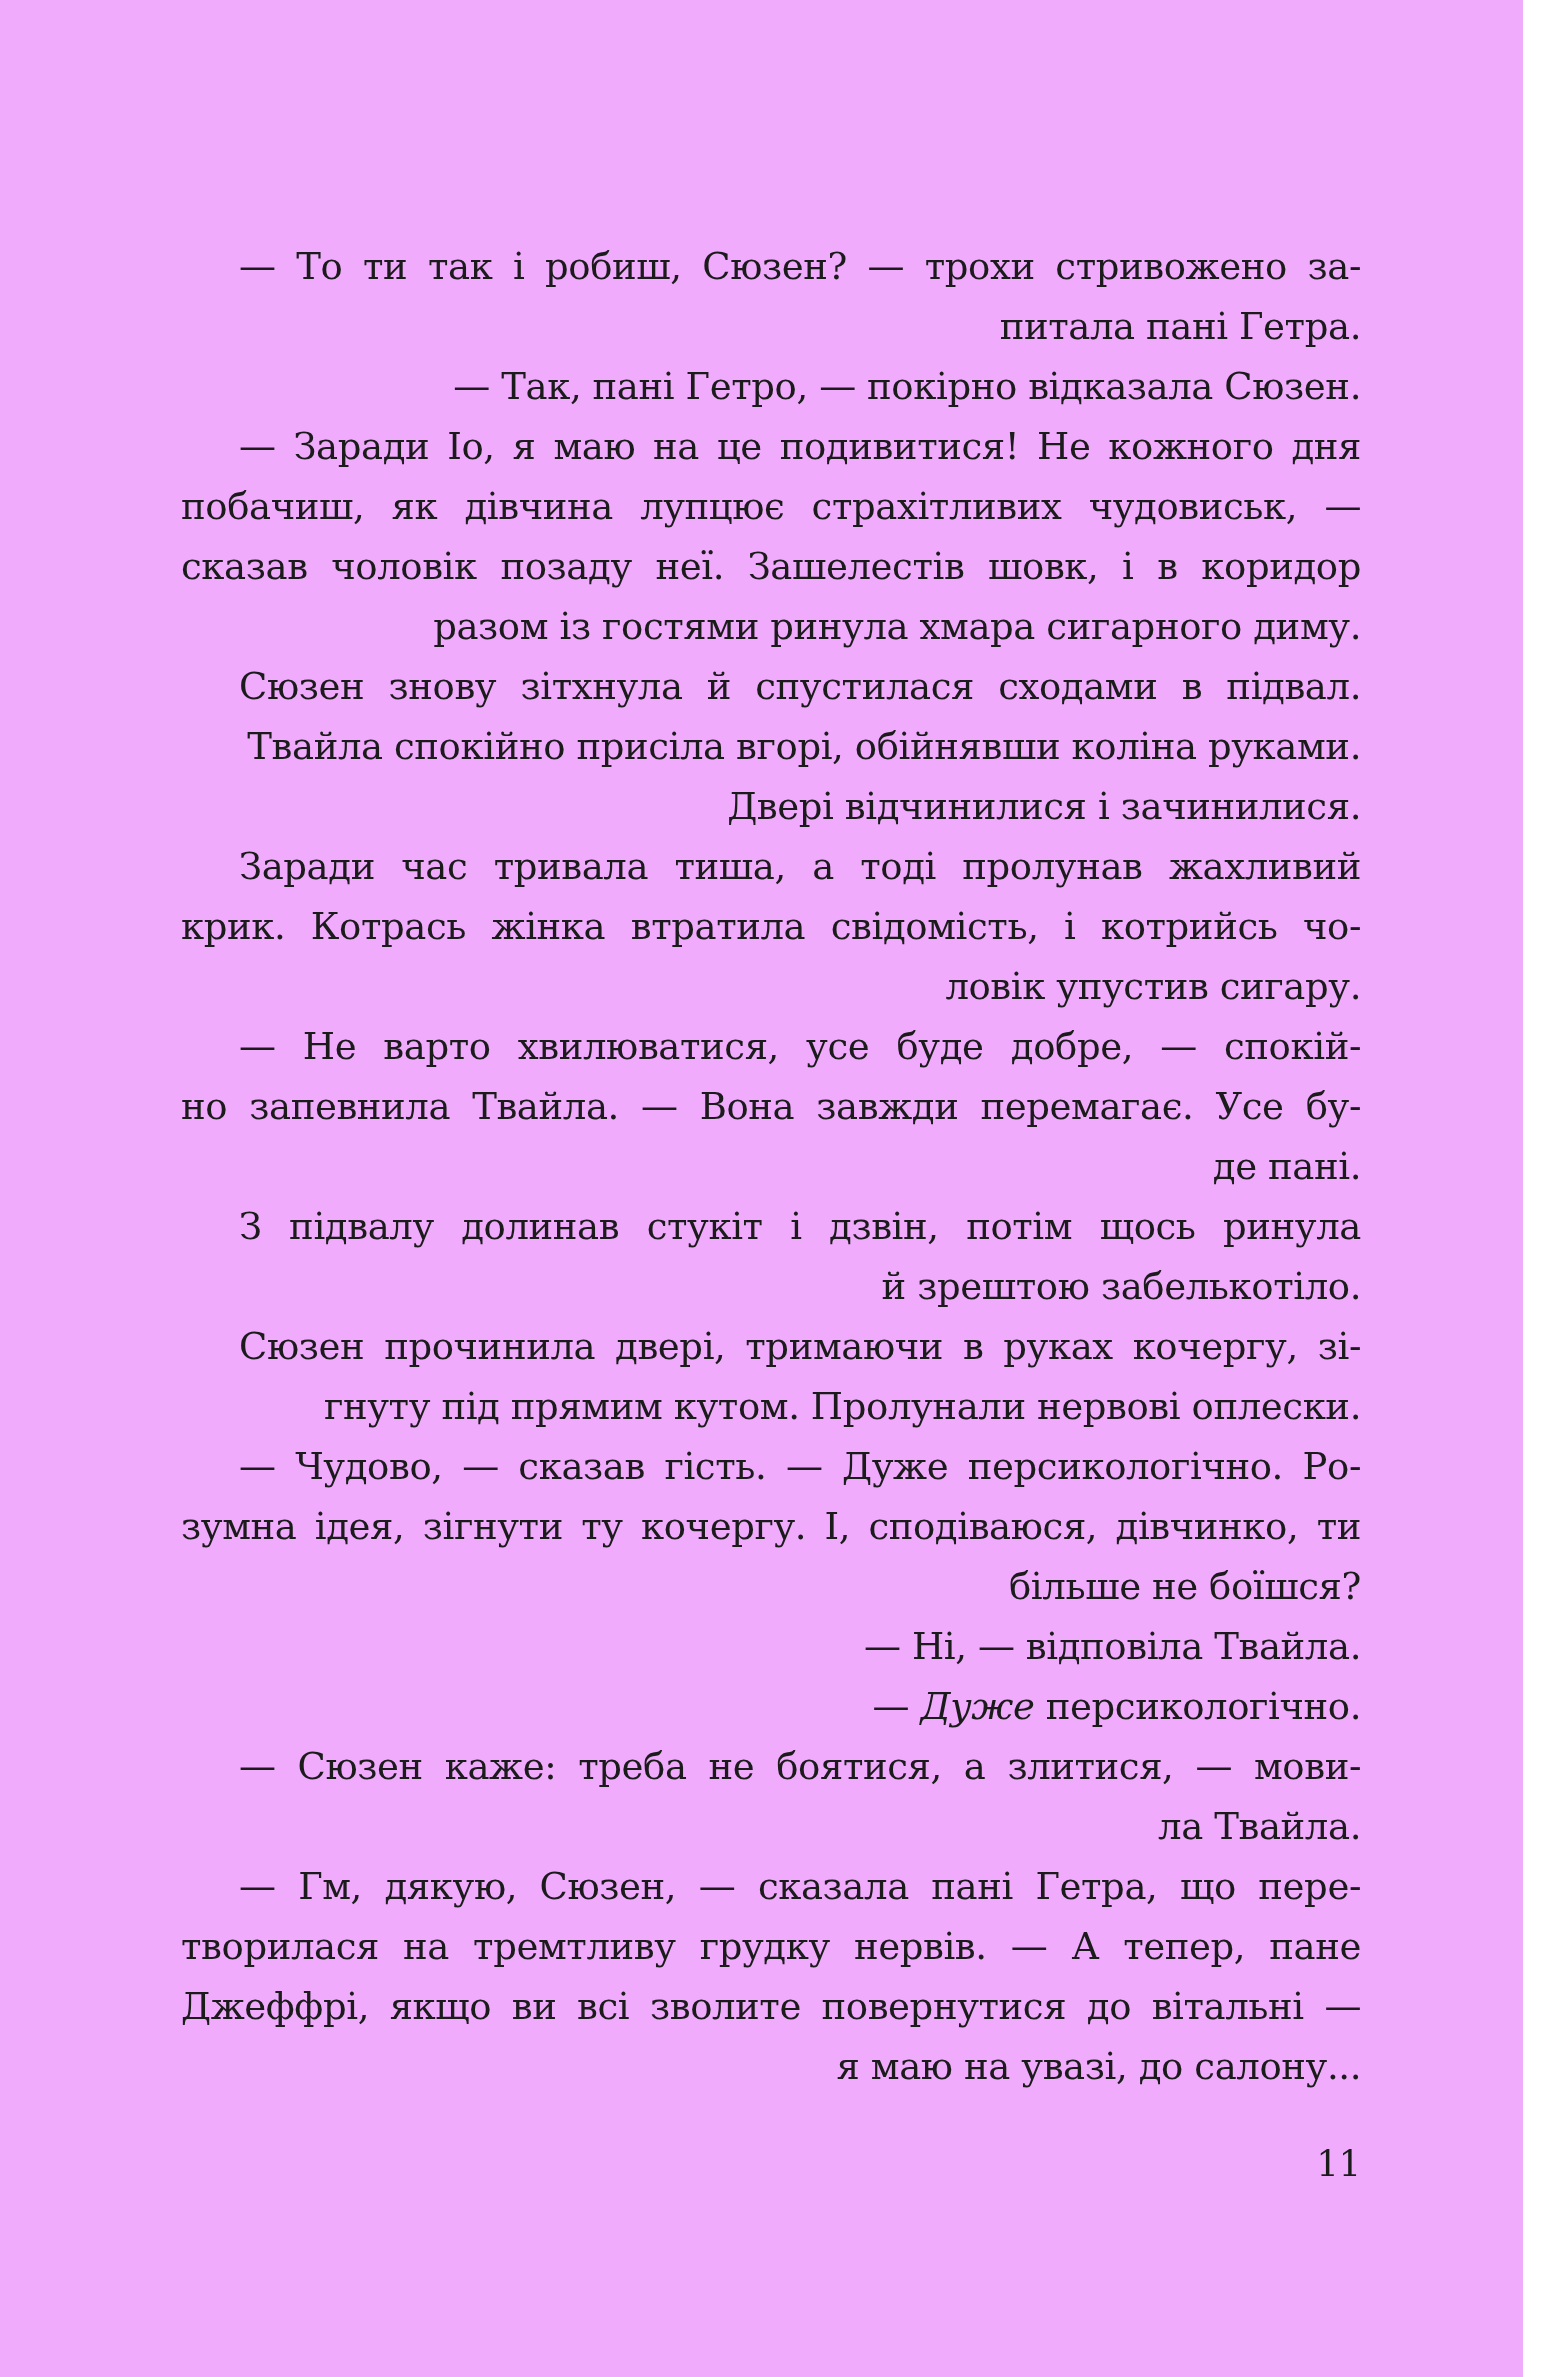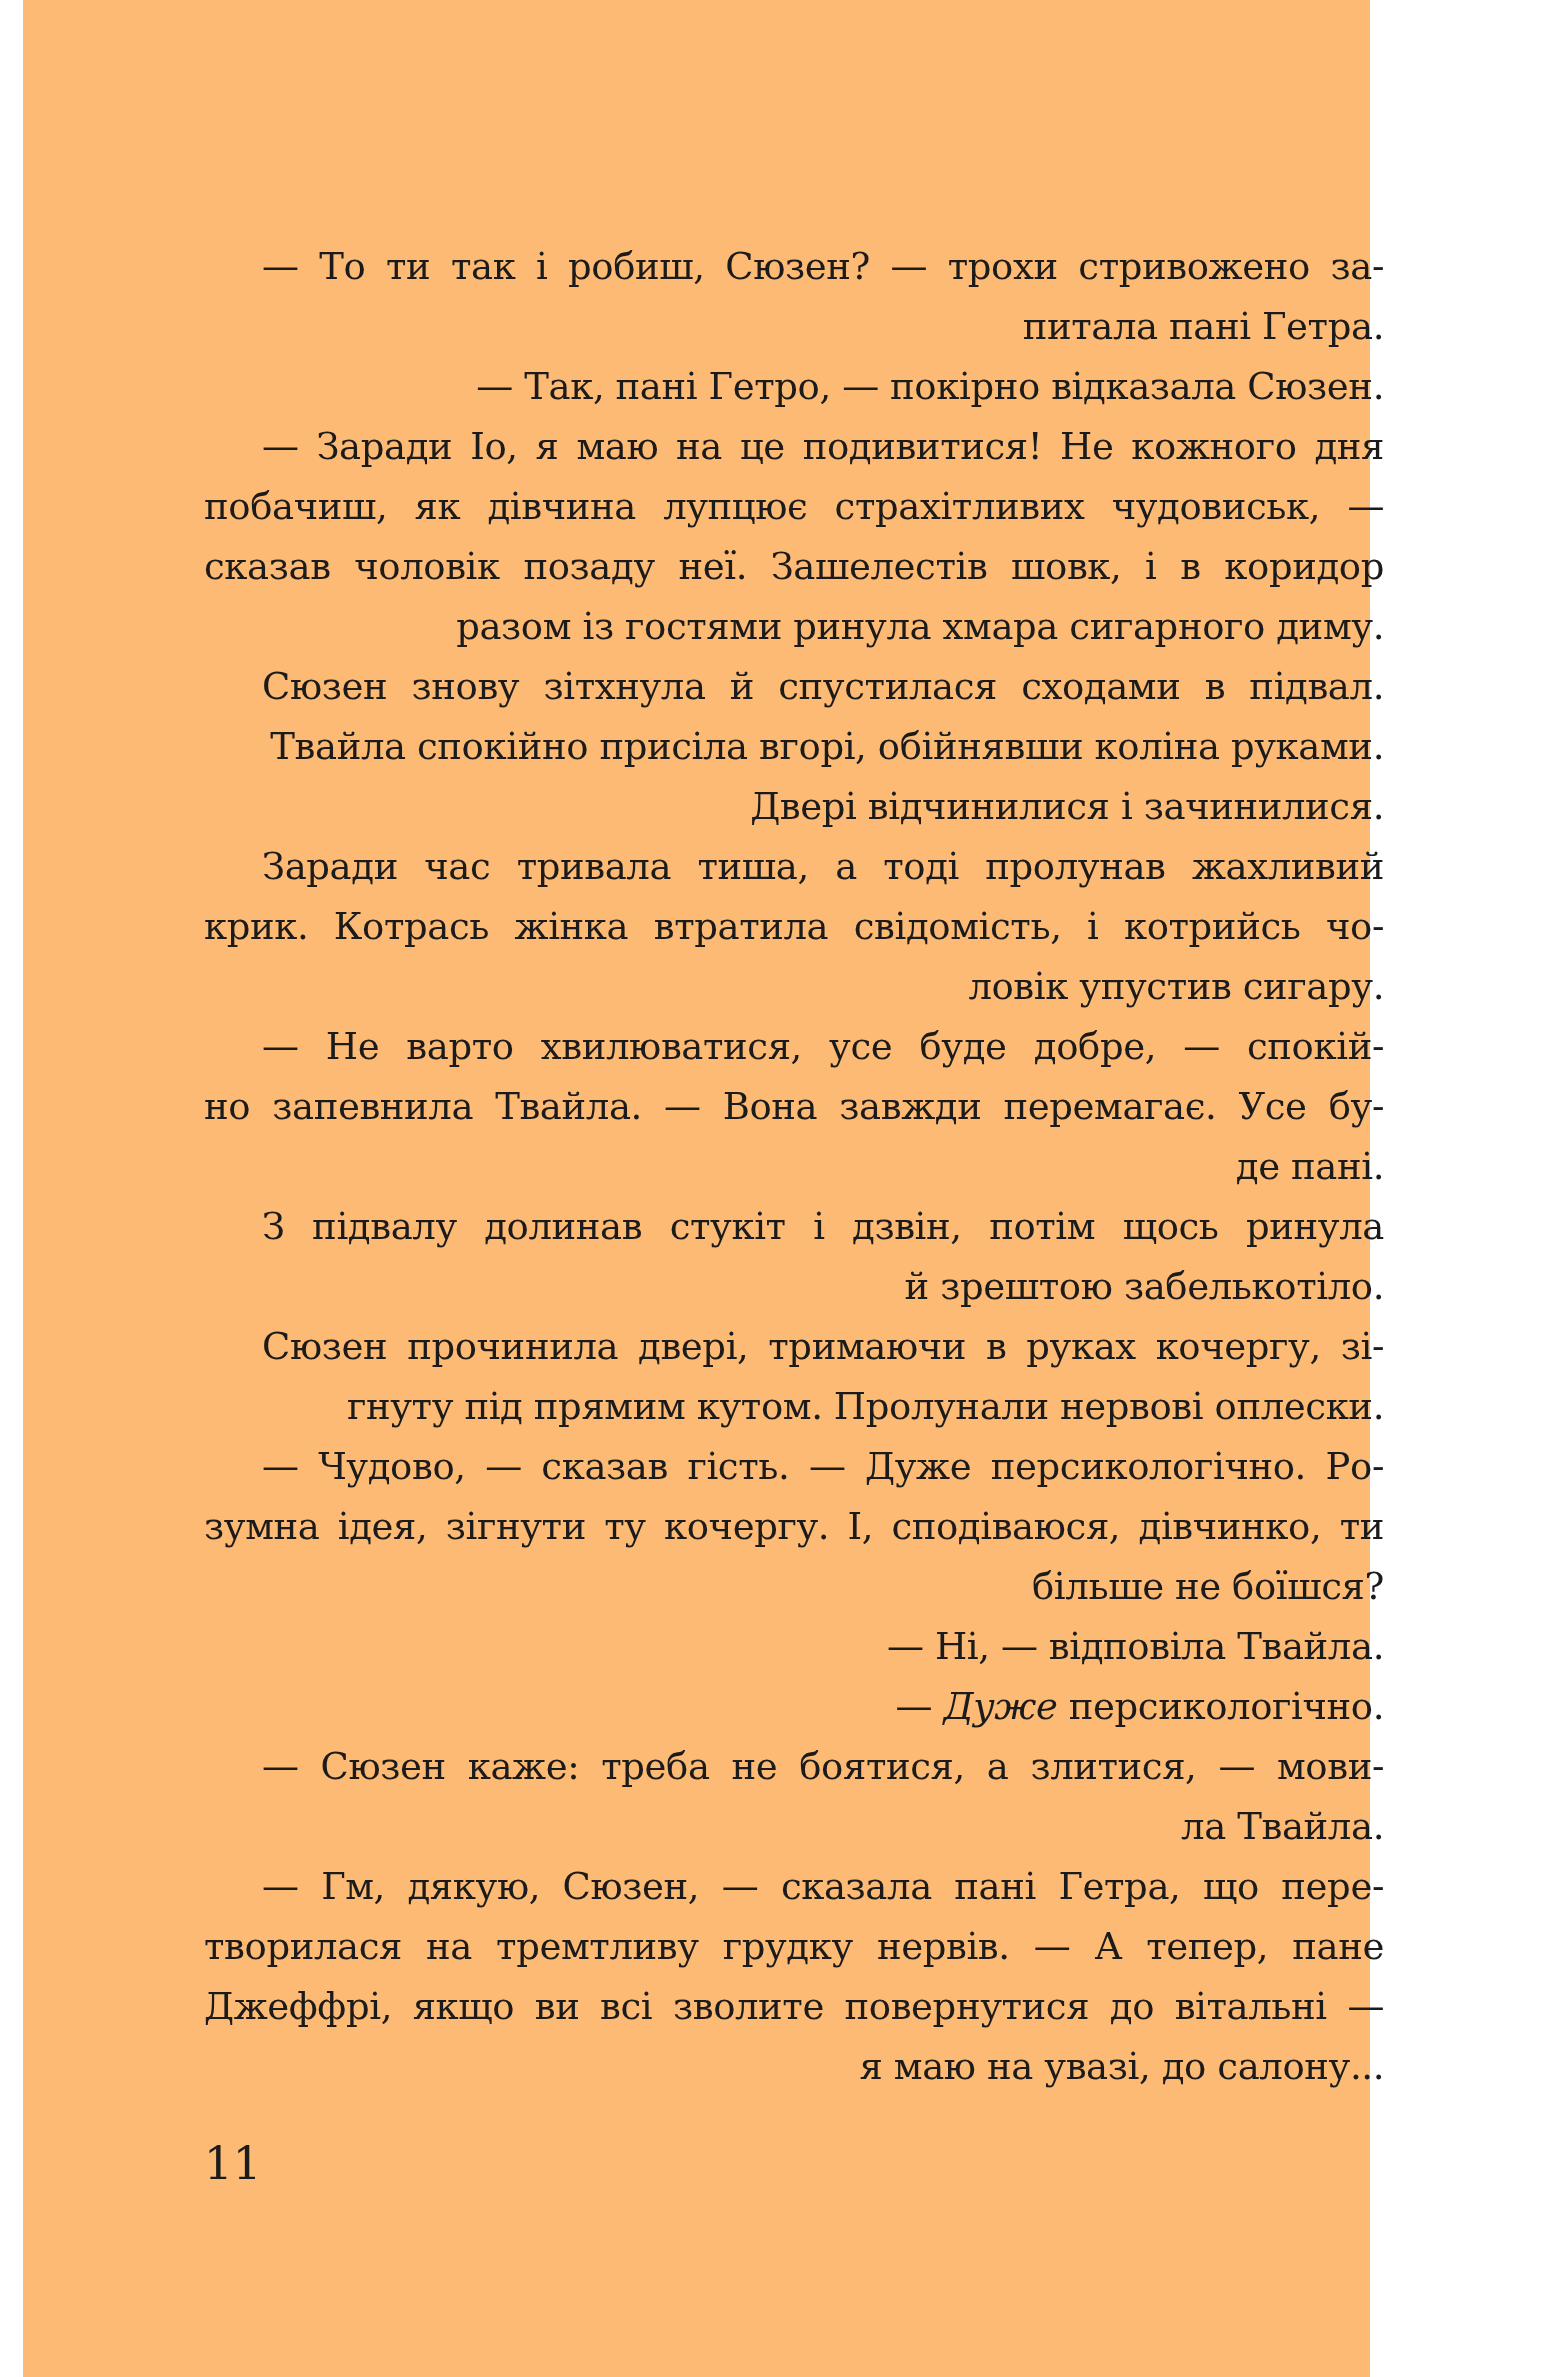--- a/index.html
+++ b/index.html
@@ -5,24 +5,23 @@
   html, body {
     margin: 0;
     padding: 0;
     width: 1545px;
     height: 2377px;
     background: #ffffff;
     overflow: hidden;
   }
   .page {
     position: relative;
-    width: 1347px;
+    width: 1523px;
     height: 2377px;
-    background: #fdba74;
-    margin-left: 23px;
+    background: #f0abfc;
   }
   .text-block {
     position: absolute;
     left: 181px;
     top: 237px;
     width: 1180px;
     font-family: "DejaVu Serif", "Liberation Serif", serif;
     font-size: 37px;
     line-height: 60px;
     letter-spacing: -0.4px;
@@ -42,23 +41,23 @@
   }
   .italic {
     font-style: italic;
   }
   .folio {
     position: absolute;
     left: 181px;
     top: 2143px;
     width: 1180px;
     line-height: 42px;
-    text-align: left;
+    text-align: right;
     font-family: "DejaVu Serif", "Liberation Serif", serif;
-    font-size: 45px;
+    font-size: 35px;
     color: #1b1b1b;
   }
 </style>
 </head>
 <body>
 
 <div class="page">
   <main class="text-block">
       <div class="line indent just"><span>— То ти так і робиш, Сюзен? — трохи стривожено за-</span></div>
       <div class="line"><span>питала пані Гетра.</span></div>

